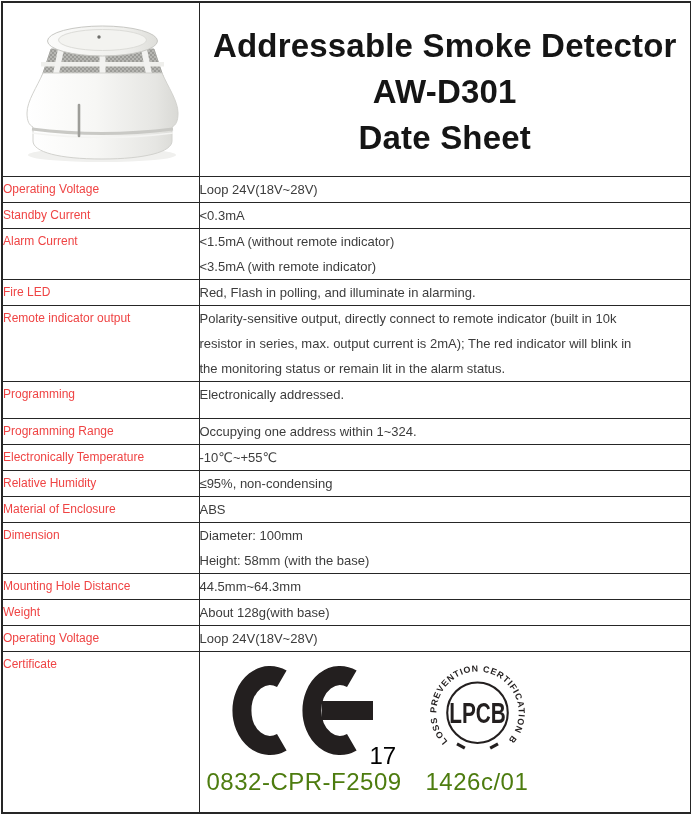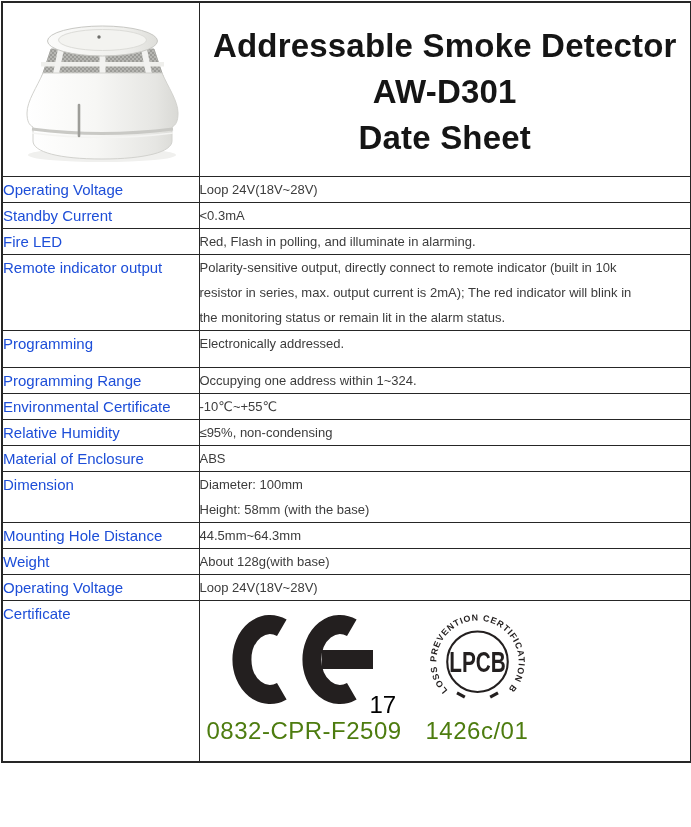--- a/index.html
+++ b/index.html
@@ -24,21 +24,21 @@
   td.img-cell{height:169px;background:#ffffff;}
   td.title-cell{text-align:center;}
   .title-inner{padding-top:20px;}
   .title-line{
     font-size:33px;font-weight:bold;color:#151515;line-height:46px;
     letter-spacing:0.2px;white-space:nowrap;
   }
 
   
   td.label-cell{
-    font-size:15px;line-height:25px;padding:0 4px 0 8px;color:#1d4ed8;
+    font-size:12px;line-height:25px;padding:0 4px 0 8px;color:#ef4444;
     white-space:nowrap;
   }
   td.value-cell{
     font-size:13px;line-height:25px;padding:0 6px 0 11px;color:#3c3c3c;margin-top:32px;
   }
   .value-line{min-height:25px;}
   .value-line:empty{height:11px;min-height:0;}
 
   
   td.cert-cell{height:160px;}
@@ -124,20 +124,27 @@
             <div class="value-line">Loop 24V(18V~28V)</div>
           </td>
         </tr>
         <tr>
           <td class="label-cell">Standby Current</td>
           <td class="value-cell">
             <div class="value-line">&lt;0.3mA</div>
           </td>
         </tr>
         <tr>
+          <td class="label-cell">Alarm Current</td>
+          <td class="value-cell">
+            <div class="value-line">&lt;1.5mA (without remote indicator)</div>
+            <div class="value-line">&lt;3.5mA (with remote indicator)</div>
+          </td>
+        </tr>
+        <tr>
           <td class="label-cell">Fire LED</td>
           <td class="value-cell">
             <div class="value-line">Red, Flash in polling, and illuminate in alarming.</div>
           </td>
         </tr>
         <tr>
           <td class="label-cell">Remote indicator output</td>
           <td class="value-cell">
             <div class="value-line">Polarity-sensitive output, directly connect to remote indicator (built in 10k</div>
             <div class="value-line">resistor in series, max. output current is 2mA); The red indicator will blink in</div>
@@ -151,21 +158,21 @@
             <div class="value-line"></div>
           </td>
         </tr>
         <tr>
           <td class="label-cell">Programming Range</td>
           <td class="value-cell">
             <div class="value-line">Occupying one address within 1~324.</div>
           </td>
         </tr>
         <tr>
-          <td class="label-cell">Environmental Certificate</td>
+          <td class="label-cell">Electronically Temperature</td>
           <td class="value-cell">
             <div class="value-line">-10℃~+55℃</div>
           </td>
         </tr>
         <tr>
           <td class="label-cell">Relative Humidity</td>
           <td class="value-cell">
             <div class="value-line">≤95%, non-condensing</div>
           </td>
         </tr>

